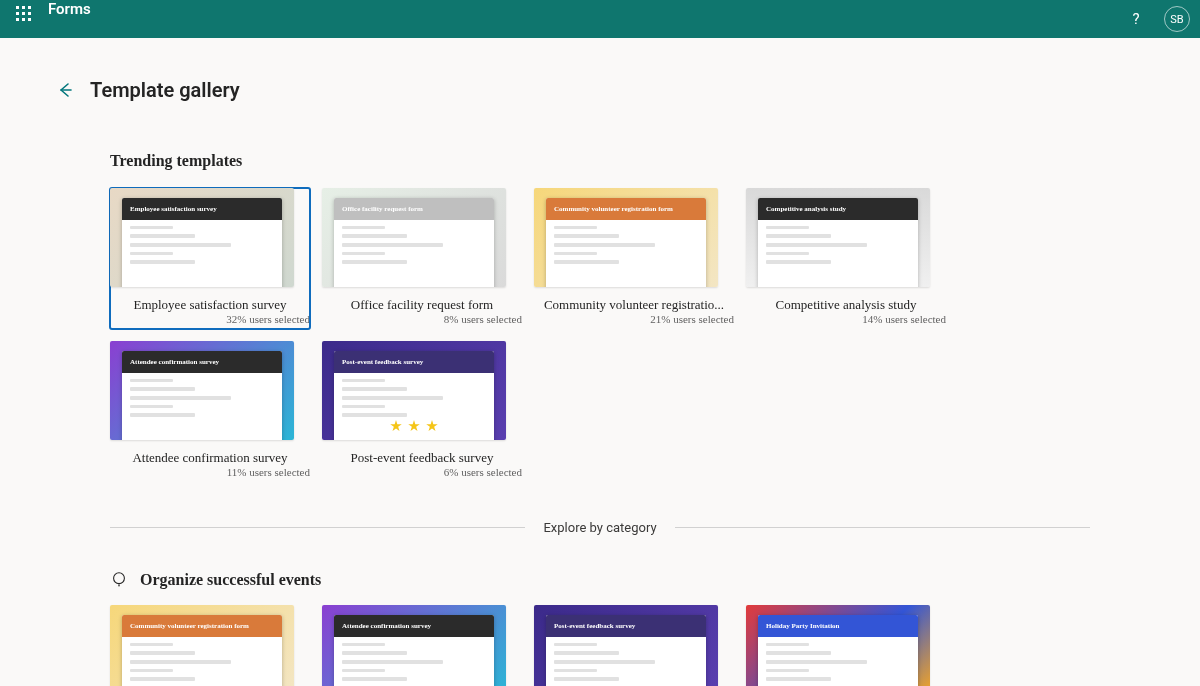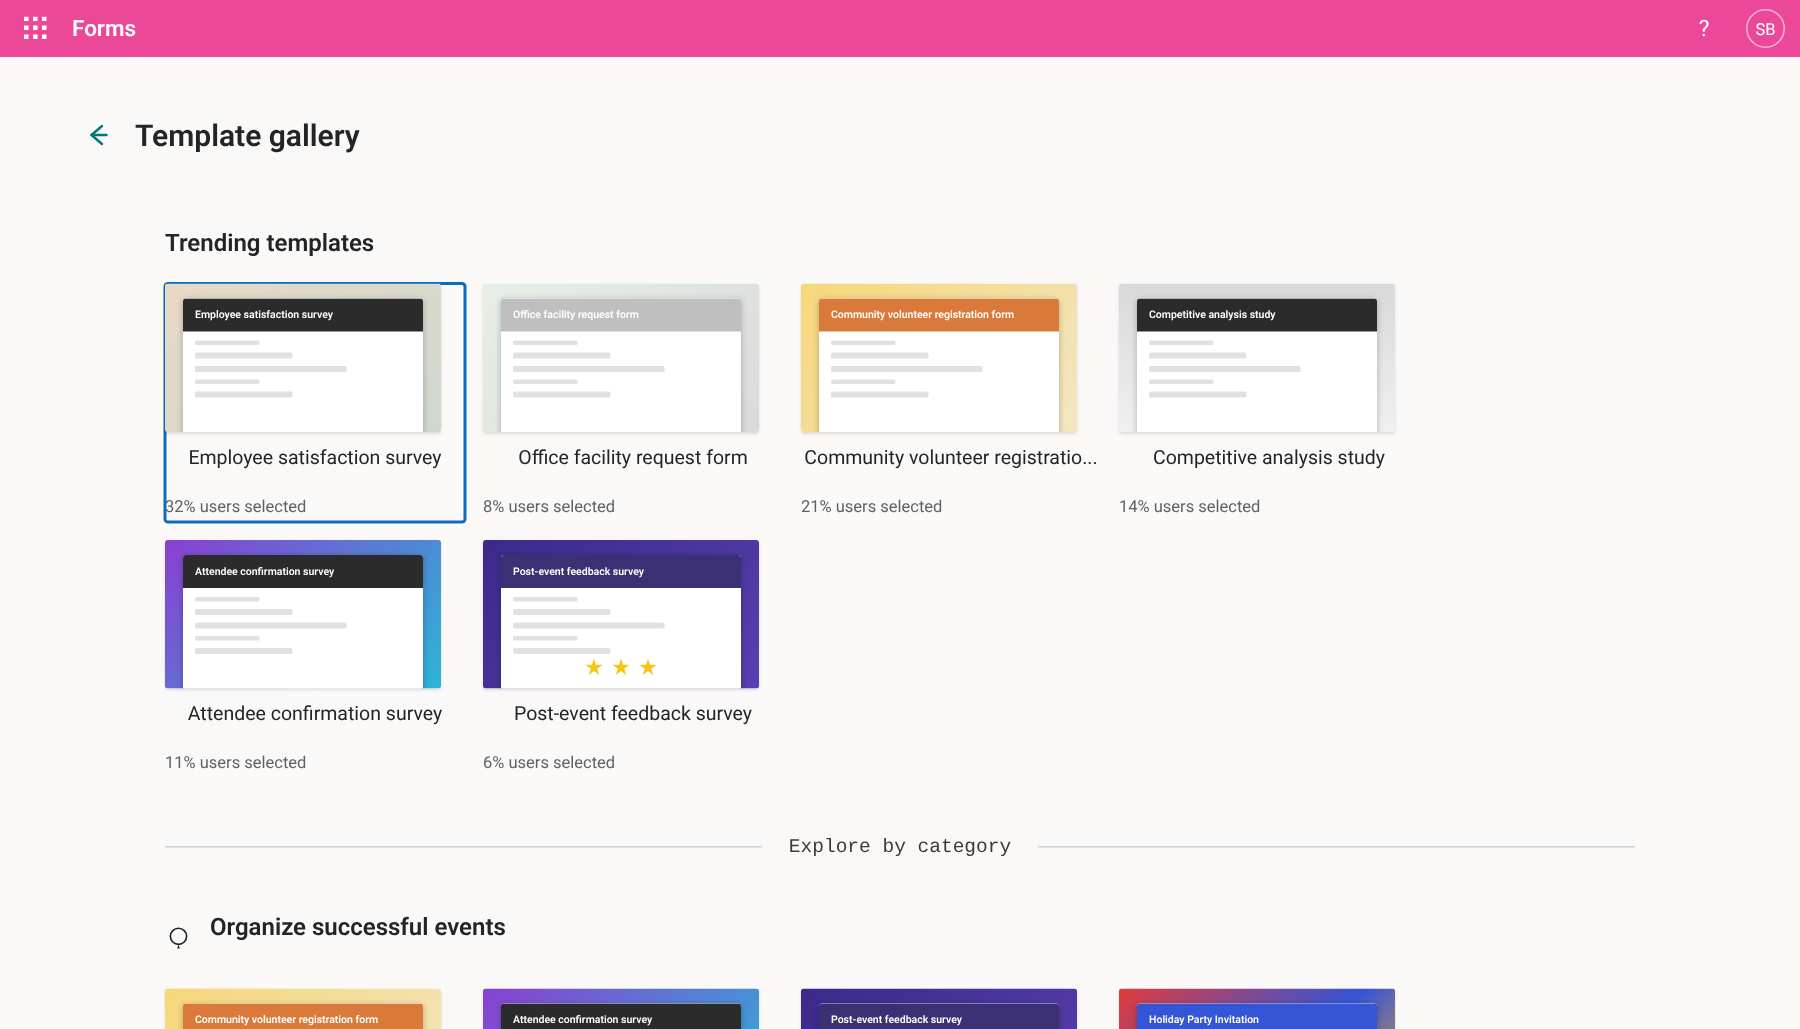--- a/index.html
+++ b/index.html
@@ -6,44 +6,43 @@
 body {
   font-family: "Segoe UI", -apple-system, BlinkMacSystemFont, Roboto, sans-serif;
   background: #faf9f8;
   color: #323130;
   width: 1200px;
   height: 686px;
   overflow: hidden;
 }
 .header {
   height: 38px;
-  background: #ec4899;
+  background: #0f766e;
   display: flex;
-  align-items: center;
   padding: 0 10px;
   color: #fff;
 }
 .waffle { width: 28px; height: 28px; display: flex; align-items: center; justify-content: center; cursor: pointer; border-radius: 2px; }
 .waffle svg { width: 16px; height: 16px; }
 .app-name { margin-left: 10px; font-size: 15px; font-weight: 600; }
 .header-right { margin-left: auto; display: flex; align-items: center; gap: 14px; }
 .help-icon { width: 28px; height: 28px; display:flex; align-items:center; justify-content:center; cursor:pointer; font-size:15px;}
 .avatar {
   width: 26px; height: 26px; border-radius: 50%;
   border: 1px solid rgba(255,255,255,.6);
   display: flex; align-items: center; justify-content: center;
   font-size: 11px; font-weight: 400; cursor: pointer;
 }
 .page {
   padding: 40px 54px 0 54px;
 }
 .title-row { display: flex; align-items: center; gap: 14px; margin-bottom: 50px; }
 .back-btn { width: 22px; height: 22px; display:flex; align-items:center; justify-content:center; cursor:pointer; }
 .page-title { font-size: 20px; font-weight: 600; color: #242424; }
-.section { padding-left: 56px; padding-right: 56px; }
+.section { padding-left: 56px; padding-right: 56px; font-family: Liberation Serif, serif; }
 .section-title { font-size: 16px; font-weight: 600; color: #242424; margin-bottom: 18px; }
 .grid { display: flex; flex-wrap: wrap; gap: 12px; }
 .card {
   width: 200px;
   display: flex;
   flex-direction: column;
   cursor: pointer;
 }
 .card.selected { outline: 2px solid #0f6cbd; outline-offset: -1px; border-radius: 2px; padding-bottom: 4px; }
 .thumb {
@@ -82,30 +81,29 @@
   font-size: 13px;
   font-weight: 400;
   color: #242424;
   text-align: center;
   white-space: nowrap;
   overflow: hidden;
   text-overflow: ellipsis;
   padding: 0 2px;
 }
 .card-sub {
-  margin-top: 18px;
+  margin-top: 0;
   font-size: 11px;
   color: #616161;
-  text-align: left;
+  text-align: right;
 }
 .divider-row {
   display: flex; align-items: center;
   margin: 42px 56px 36px 56px;
   gap: 18px;
-  font-family: Liberation Mono, monospace;
 }
 .divider-line { flex: 1; height: 1px; background: #d1d1d1; }
 .divider-text { font-size: 13px; color: #3b3a39; }
 .category-row { display:flex; align-items:center; gap: 12px; margin-bottom: 16px; }
 .category-icon { width: 18px; height: 18px; }
 .stars { position:absolute; bottom:12px; left:0; right:0; display:flex; justify-content:center; gap:6px;}
 .star { width:12px; height:12px; background:#f5c518; clip-path: polygon(50% 0%, 61% 35%, 98% 35%, 68% 57%, 79% 91%, 50% 70%, 21% 91%, 32% 57%, 2% 35%, 39% 35%); }
 </style>
 </head>
 <body>
@@ -264,21 +262,21 @@
     <div class="divider-text">Explore by category</div>
     <div class="divider-line"></div>
   </div>
 
   <div class="section">
     <div class="category-row">
       <svg class="category-icon" viewBox="0 0 20 20">
         <circle cx="10" cy="8" r="6" fill="none" stroke="#242424" stroke-width="1.2"></circle>
         <path d="M10 14 L9 17 L11 17 Z" fill="#242424"></path>
       </svg>
-      <div class="section-title" style="margin-bottom:16px">Organize successful events</div>
+      <div class="section-title" style="margin-bottom:0">Organize successful events</div>
     </div>
     <div class="grid" id="events-grid">
         <div class="card">
           <div class="thumb" style="height: 89px;">
             <div class="thumb-bg" style="background: linear-gradient(135deg, rgb(246, 215, 122), rgb(243, 230, 196));"></div>
             <div class="thumb-form">
               <div class="thumb-form-header" style="background: rgb(217, 122, 58);">Community volunteer registration form</div>
               <div class="thumb-form-body">
                 <div class="thumb-line tiny"></div>
                 <div class="thumb-line short"></div>

